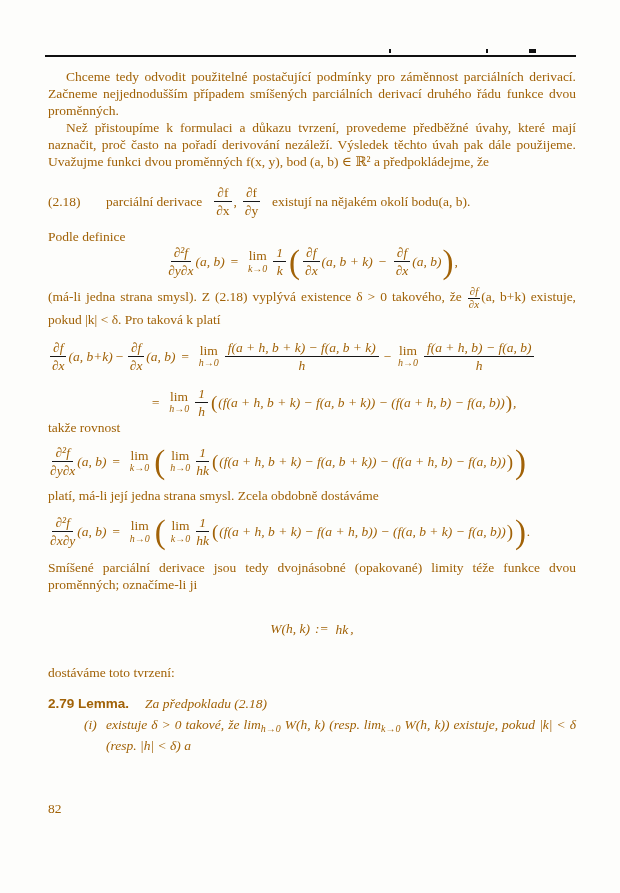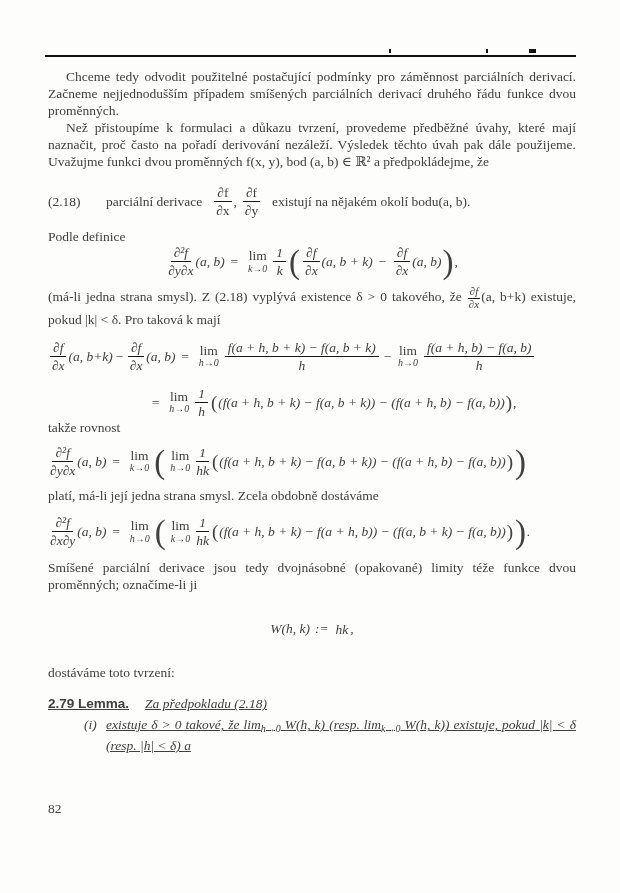--- a/index.html
+++ b/index.html
@@ -1,18 +1,18 @@
 <!DOCTYPE html>
 <html><head>
 <meta charset="utf-8">
 <style>
   html,body { margin:0; padding:0; background:#e8e8e8; }
   .page {
     position:relative; width:620px; height:893px; margin:0 auto;
-    background:#fdfdfb; color:#404040; overflow:hidden;
+    background:#fdfdfb; color:#a16207; overflow:hidden;
     font-family:"Liberation Serif","DejaVu Serif",serif;
     font-size:13.5px; line-height:17px;
   }
   .header-rule { position:absolute; left:45px; top:55px; width:531px; height:2px; background:#101010; }
   .hmark { position:absolute; background:#101010; }
   .hmark.m1 { left:389px; top:49px; width:2px; height:4px; }
   .hmark.m2 { left:486px; top:49px; width:2px; height:4px; }
   .hmark.m3 { left:529px; top:49px; width:7px; height:4px; }
   .content { position:absolute; left:48px; top:68px; width:528px; }
   p.para { margin:0; text-align:justify; }
@@ -47,21 +47,21 @@
   .b-eqA { margin:0 0 8px; }
   .b-eqB1 { margin:12px 0 0; }
   .b-eqB2 { margin:13px 0 0; padding-left:98px; }
   .b-takze { margin:12px 0 0; }
   .b-eqC { margin:9px 0; }
   .b-plati { margin:9px 0 0; }
   .b-eqD { margin:11px 0; }
   .b-para4 { margin:9px 0 0; }
   .b-eqE { margin:27px 0; }
   .b-dost { margin:12px 0 0; }
-  .b-lemma { margin:14px 0 0;text-decoration:underline; }
+  .b-lemma { margin:14px 0 0; }
   .lemma-head { font-family:"Liberation Sans","DejaVu Sans",sans-serif; font-weight:700; margin-right:16px; }
   .lemma-intro { font-style:italic; }
   .lemma-item { position:relative; padding-left:58px; margin-top:4px; font-style:italic; text-align:justify; }
   .lemma-item .label { position:absolute; left:36px; top:0; }
   .pagenum { position:absolute; left:48px; top:800px; }
 </style>
 </head>
 <body>
 
 <div class="page">
@@ -121,21 +121,21 @@
         <span class="den">∂x</span>
       </span>
       <span class="nw">(a, b)</span>
       <span class="bigp">)</span>
       <span>,</span>
     </div>
 
     <p class="para"><span>(má-li jedna strana smysl). Z (2.18) vyplývá existence </span><span class="mi nw">δ &gt; 0</span><span> takového, že </span><span class="ifrac">
           <span class="num">∂f</span>
           <span class="den">∂x</span>
-        </span><span class="mi nw">(a, b+k)</span><span> existuje, pokud </span><span class="mi nw">|k| &lt; δ</span><span>. Pro taková </span><span class="mi">k</span><span> mají</span></p>
+        </span><span class="mi nw">(a, b+k)</span><span> existuje, pokud </span><span class="mi nw">|k| &lt; δ</span><span>. Pro taková </span><span class="mi">k</span><span> platí</span></p>
 
     <div class="dispeq b-eqB1">
       <span class="frac">
         <span class="num">∂f</span>
         <span class="den">∂x</span>
       </span>
       <span class="nw">(a, b+k)</span>
       <span class="opt">−</span>
       <span class="frac">
         <span class="num">∂f</span>

